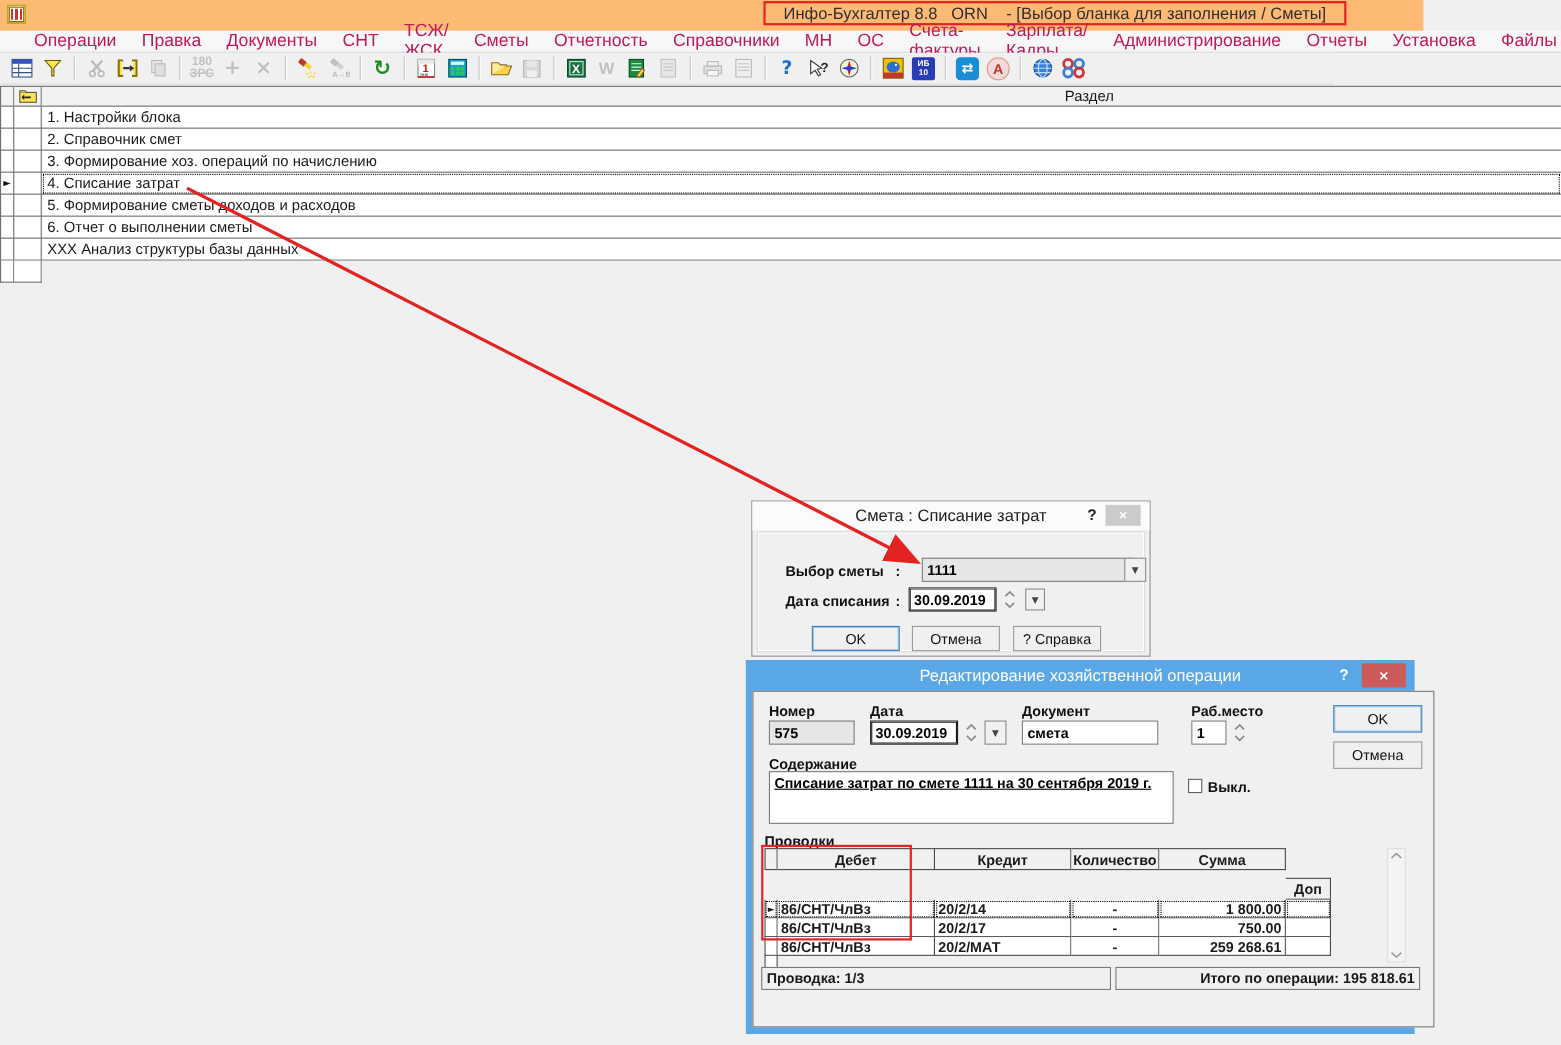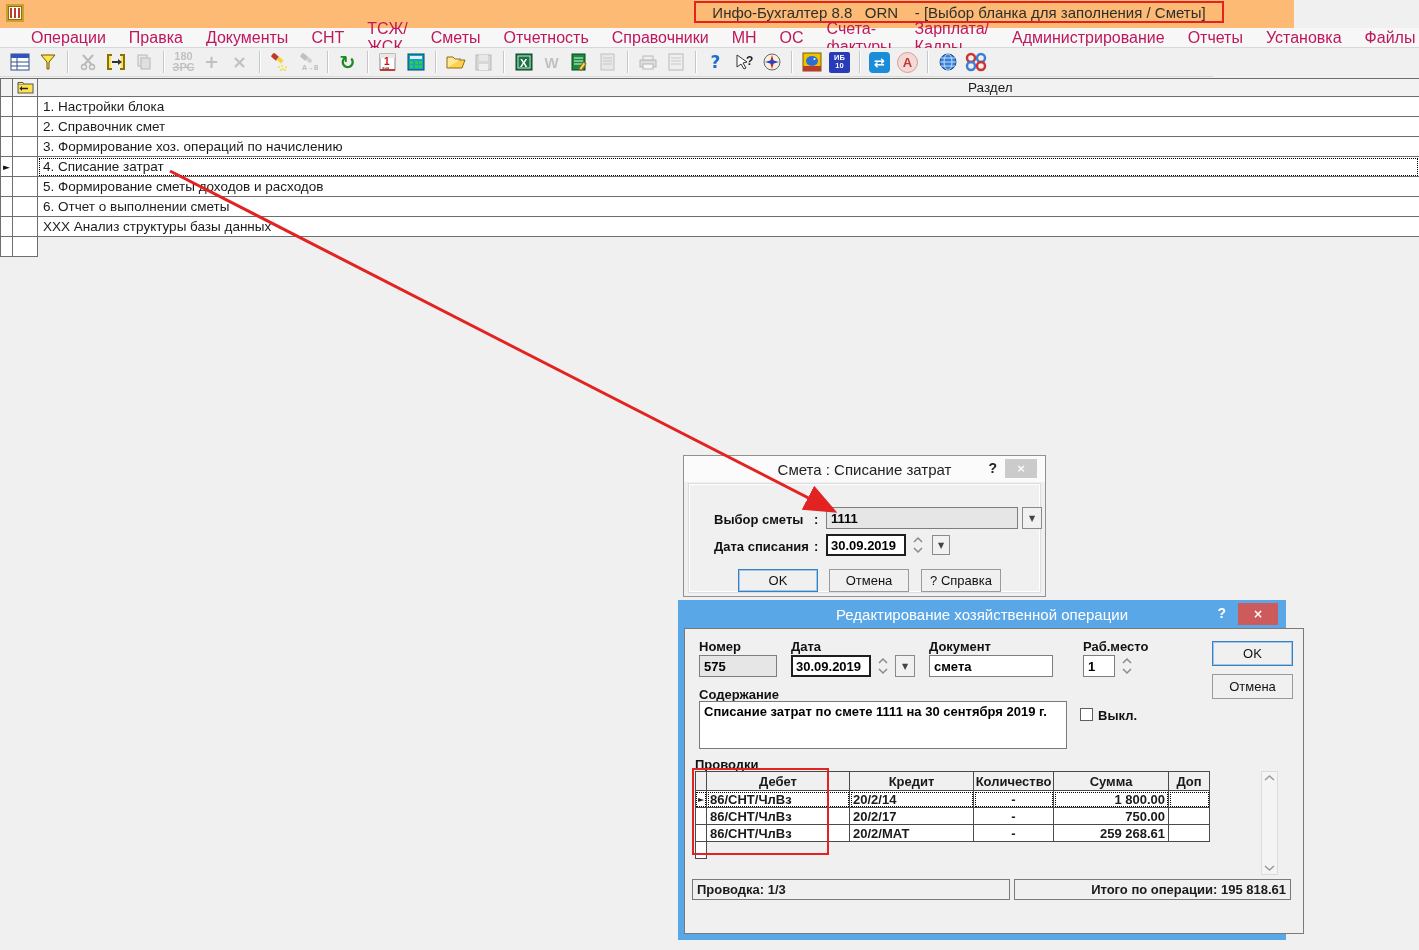--- a/index.html
+++ b/index.html
@@ -89,21 +89,21 @@
 
   .vscroll { position:absolute; left:576px; top:142px; width:17px; height:104px; background:#f4f4f4;
              border:1px solid #dcdcdc; display:flex; flex-direction:column; justify-content:space-between;
              align-items:center; padding:2px 0; }
   .statusbox { position:absolute; top:250px; height:21px; background:#f0f0f0; border:1px solid #7a7a7a;
                font-size:13px; font-weight:bold; display:flex; align-items:center; padding:0 4px; }
 
   .checkbox { position:absolute; width:13px; height:13px; background:#fff; border:1px solid #5f5f5f; }
   textarea.content { position:absolute; resize:none; border:1px solid #7a7a7a; background:#fff;
                      font-family:"Liberation Sans", sans-serif; font-size:13px; font-weight:bold; padding:2px 4px;
-                     color:#000; overflow:hidden; }
+                     color:#000; overflow:hidden;text-decoration:underline; }
 
   
   .annot-overlay { position:absolute; left:0; top:0; width:1419px; height:950px; z-index:30; pointer-events:none; }
   .debit-annot { position:absolute; left:692px; top:768px; width:137px; height:87px;
                  border:2px solid #e32222; z-index:31; pointer-events:none; }
 </style>
 </head>
 <body>
 
 <div class="titlebar">
@@ -417,21 +417,21 @@
     </div>
 </div>
 
 <div class="dlg1">
   <div class="dtitle">Смета : Списание затрат</div>
   <div class="dhelp">?</div>
   <div class="dclose glyph">×</div>
   <div class="body-groove"></div>
   <span class="lbl" style="left:30px;top:56px;">Выбор сметы</span>
   <span class="lbl" style="left:130px;top:56px;">:</span>
-  <div class="field gray" style="left:142px;top:51px;width:192px;height:22px;">1111</div>
+  <div class="field gray" style="left:154px;top:51px;width:192px;height:22px;">1111</div>
   <div class="dropbtn glyph" style="left:338px;top:51px;">▼</div>
   <span class="lbl" style="left:30px;top:83px;">Дата списания</span>
   <span class="lbl" style="left:130px;top:83px;">:</span>
   <div class="field focus" style="left:142px;top:78px;width:80px;height:22px;">30.09.2019</div>
   <svg class="spin" style="left:228px;top:79px;" width="12" height="20">
       <polyline points="2,7 6,3 10,7" fill="none" stroke="#8a8a8a" stroke-width="1.5"></polyline>
       <polyline points="2,13 6,17 10,13" fill="none" stroke="#8a8a8a" stroke-width="1.5"></polyline>
     </svg>
   <div class="dropbtn glyph" style="left:248px;top:79px;width:18px;height:20px;">▼</div>
   <button class="btn def" style="left:54px;top:113px;width:80px;">OK</button>
@@ -470,21 +470,21 @@
     <span class="lbl" style="left:413px;top:79px;">Выкл.</span>
 
     <span class="lbl" style="left:10px;top:128px;">Проводки</span>
     <div class="ptable">
       <div class="prow phead">
         <div class="pc pcm"></div>
         <div class="pc c-deb">Дебет</div>
         <div class="pc c-cre">Кредит</div>
         <div class="pc c-qty">Количество</div>
         <div class="pc c-sum" style="justify-content:center;">Сумма</div>
-        <div class="pc c-dop" style="justify-content:center;">Доп</div>
+        <div class="pc c-dop" style="justify-content:center;margin-top:27px;">Доп</div>
       </div>
       <div class="prow sel">
         <div class="pc pcm glyph">►</div>
         <div class="pc c-deb">86/СНТ/ЧлВз</div>
         <div class="pc c-cre">20/2/14</div>
         <div class="pc c-qty">-</div>
         <div class="pc c-sum">1 800.00</div>
         <div class="pc c-dop"></div>
       </div>
       <div class="prow">

